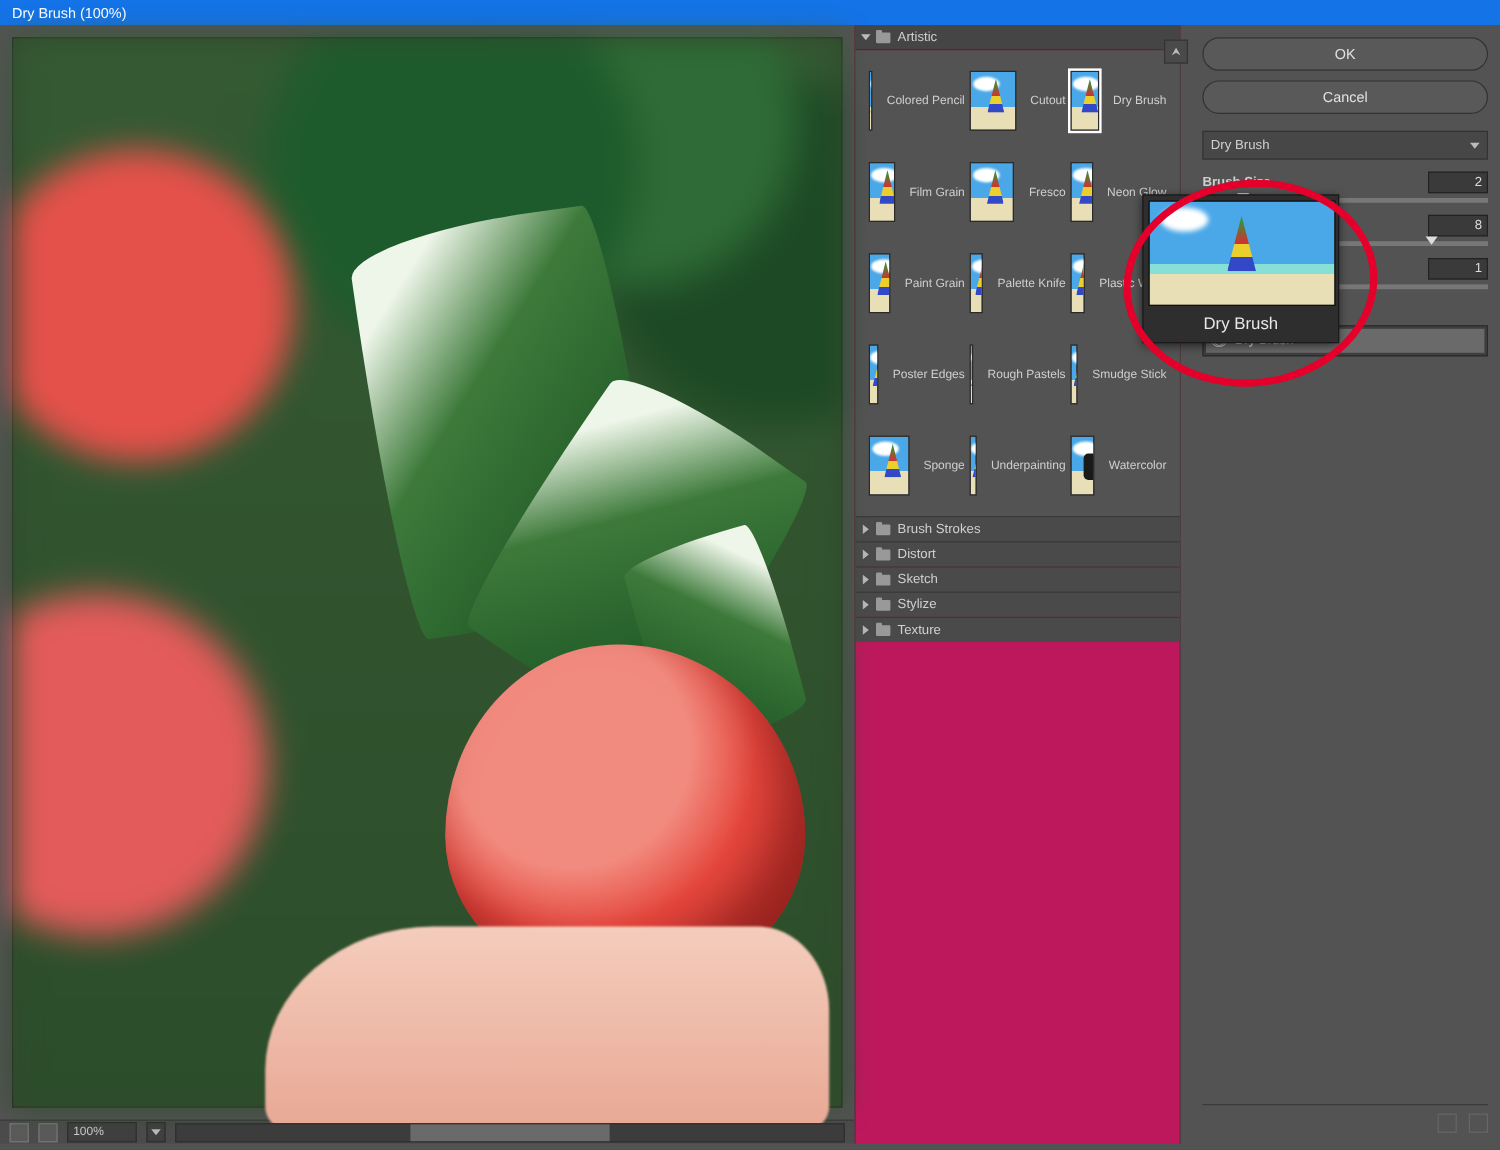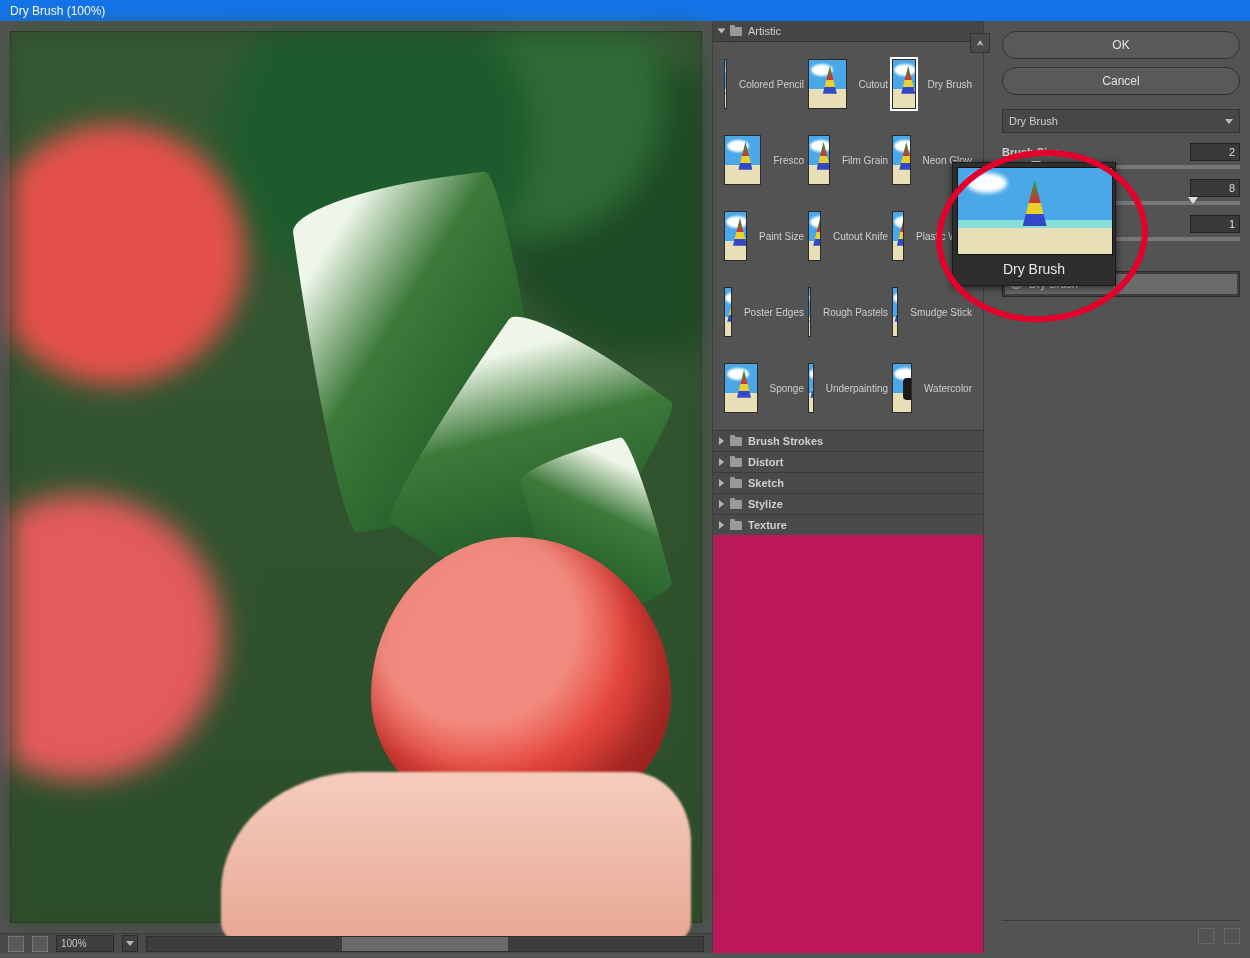--- a/index.html
+++ b/index.html
@@ -41,21 +41,21 @@
   .folder{width:12px;height:9px;background:#999;position:relative;border-radius:1px;}
   .folder::before{content:"";position:absolute;top:-2px;left:0;width:5px;height:3px;background:#999;border-radius:1px 1px 0 0;}
   .thumb-grid{display:grid;grid-template-columns:repeat(3,80px);grid-auto-rows:72px;gap:4px;padding:6px;justify-content:center;background:#535353;}
   .thumb{display:flex;flex-direction:row;align-items:center;gap:12px;cursor:pointer;}
   .thumb .img{width:66px;height:48px;border:1px solid #2a2a2a;background:linear-gradient(#4aa8e8 0 60%, #e8dfb6 60% 100%);position:relative;overflow:hidden;}
   .thumb .img::after{content:"";position:absolute;left:38%;top:12%;width:14px;height:28px;background:linear-gradient(#19a43a,#d62f2f 50%,#ebcf2d 50% 75%,#3348c6 75%);clip-path:polygon(50% 0,100% 100%,0 100%);}      
   .thumb .img::before{content:"";position:absolute;left:6%;top:8%;width:22px;height:12px;background:#fff;border-radius:50%;filter:blur(1px);}    
   .thumb.selected .img{outline:2px solid #fff;}
   .thumb .img.last::after{background:#1a1a1a;clip-path:none;width:14px;height:22px;border-radius:4px;left:55%;top:30%;}
   .thumb-label{font-size:10px;color:#cfcfcf;text-align:center;white-space:nowrap;}
-  .cat-row{height:20px;background:#4a4a4a;border-top:1px solid #3a3a3a;display:flex;align-items:center;gap:6px;padding:0 6px;cursor:pointer;font-weight:bold;}
+  .cat-row{height:20px;background:#4a4a4a;border-top:1px solid #3a3a3a;display:flex;align-items:center;gap:6px;padding:0 6px;cursor:pointer;}
   
   .controls-col{flex:1;background:#535353;padding:10px 10px 6px 18px;display:flex;flex-direction:column;position:relative;}
   .collapse-arrow{position:absolute;left:-14px;top:12px;width:18px;height:18px;border:1px solid #333;background:#4a4a4a;display:flex;align-items:center;justify-content:center;}
   .btn{height:26px;border:1px solid #333;background:#595959;color:#e2e2e2;border-radius:14px;display:flex;align-items:center;justify-content:center;margin-bottom:8px;cursor:pointer;font-size:12px;}
   .select-row{height:22px;border:1px solid #333;background:#474747;display:flex;align-items:center;justify-content:flex-end;padding:0 6px;margin-top:6px;margin-bottom:10px;}
   .param{display:flex;align-items:center;gap:6px;margin-bottom:8px;}
   .param .plabel{flex:1;font-size:11px;color:#cfcfcf;font-weight:bold;}
   .pval{width:40px;height:16px;background:#3a3a3a;border:1px solid #222;color:#ddd;font-size:11px;text-align:right;padding:0 4px;}
   .slider{height:4px;background:#777;position:relative;margin:-4px 0 10px 0;}
   .slider .knob{position:absolute;top:-4px;width:0;height:0;border-left:5px solid transparent;border-right:5px solid transparent;border-top:7px solid #ddd;}
@@ -121,37 +121,37 @@
         <div class="thumb">
           <div class="img"></div>
           <div class="thumb-label">Cutout</div>
         </div>
         <div class="thumb selected">
           <div class="img"></div>
           <div class="thumb-label">Dry Brush</div>
         </div>
         <div class="thumb">
           <div class="img"></div>
+          <div class="thumb-label">Film Grain</div>
+        </div>
+        <div class="thumb">
+          <div class="img"></div>
           <div class="thumb-label">Fresco</div>
         </div>
         <div class="thumb">
           <div class="img"></div>
-          <div class="thumb-label">Film Grain</div>
-        </div>
-        <div class="thumb">
-          <div class="img"></div>
           <div class="thumb-label">Neon Glow</div>
         </div>
         <div class="thumb">
           <div class="img"></div>
-          <div class="thumb-label">Paint Size</div>
-        </div>
-        <div class="thumb">
-          <div class="img"></div>
-          <div class="thumb-label">Cutout Knife</div>
+          <div class="thumb-label">Paint Grain</div>
+        </div>
+        <div class="thumb">
+          <div class="img"></div>
+          <div class="thumb-label">Palette Knife</div>
         </div>
         <div class="thumb">
           <div class="img"></div>
           <div class="thumb-label">Plastic Wrap</div>
         </div>
         <div class="thumb">
           <div class="img"></div>
           <div class="thumb-label">Poster Edges</div>
         </div>
         <div class="thumb">

